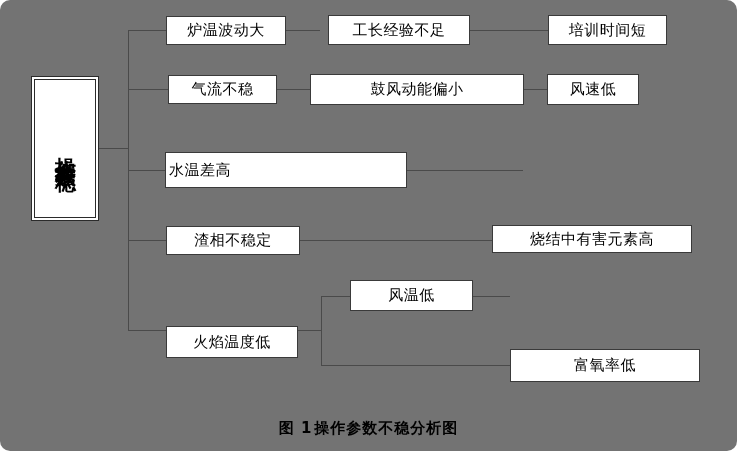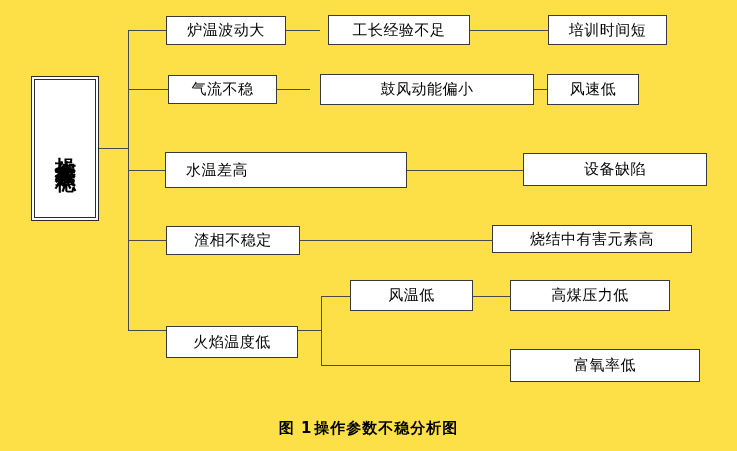--- a/index.html
+++ b/index.html
@@ -7,43 +7,44 @@
     padding: 0;
     background: #ffffff;
   }
   body {
     font-family: "DejaVu Sans", "Liberation Sans", sans-serif;
   }
   #page {
     position: relative;
     width: 737px;
     height: 451px;
-    background: #fde047;
+    background: #737373;
     overflow: hidden;
+    border-radius: 10px;
   }
   
   .node {
     position: absolute;
     box-sizing: border-box;
     border: 1px solid #3a3a3a;
     background: #ffffff;
     color: #000000;
     font-size: 15px;
     line-height: 1;
     display: flex;
     align-items: center;
     justify-content: center;
     letter-spacing: 0.5px;
     white-space: nowrap;
     font-weight: 500;
     z-index: 3;
   }
   .node.align-left {
     justify-content: flex-start;
-    padding-left: 20px;
+    padding-left: 3px;
   }
   
   .root-node {
     position: absolute;
     box-sizing: border-box;
     border: 1px solid #2b2b2b;
     background: #ffffff;
     padding: 2px;
     z-index: 4;
   }
@@ -117,41 +118,39 @@
   <div class="hline" style="left:128px; top:330px; width:38px;"></div>
 
   <div class="node" style="left:166px; top:16px; width:120px; height:29px;">炉温波动大</div>
   <div class="hline" style="left:286px; top:30px; width:34px;"></div>
   <div class="node" style="left:328px; top:15px; width:142px; height:30px;">工长经验不足</div>
   <div class="hline" style="left:462px; top:30px; width:86px;"></div>
   <div class="node" style="left:548px; top:15px; width:119px; height:30px;">培训时间短</div>
 
   <div class="node" style="left:168px; top:75px; width:109px; height:29px;">气流不稳</div>
   <div class="hline" style="left:277px; top:89px; width:33px;"></div>
-  <div class="node" style="left:320px; top:74px; width:214px; height:31px;text-align:center;">鼓风动能偏小</div>
+  <div class="node" style="left:310px; top:74px; width:214px; height:31px;text-align:center;">鼓风动能偏小</div>
   <div class="hline" style="left:524px; top:89px; width:23px;"></div>
   <div class="node" style="left:547px; top:74px; width:92px; height:31px;">风速低</div>
 
   <div class="node align-left" style="left:165px; top:152px; width:242px; height:36px;">水温差高</div>
   <div class="hline" style="left:407px; top:170px; width:116px;"></div>
-  <div class="node" style="left:523px; top:153px; width:184px; height:33px;">设备缺陷</div>
 
   <div class="node" style="left:166px; top:226px; width:134px; height:29px;">渣相不稳定</div>
   <div class="hline" style="left:300px; top:240px; width:192px;"></div>
   <div class="node" style="left:492px; top:225px; width:200px; height:28px;">烧结中有害元素高</div>
 
   <div class="node" style="left:166px; top:326px; width:132px; height:32px;">火焰温度低</div>
 
   <div class="hline" style="left:298px; top:330px; width:24px;"></div>
   <div class="vline" style="left:321px; top:296px; height:70px;"></div>
 
   <div class="hline" style="left:321px; top:296px; width:29px;"></div>
   <div class="node" style="left:350px; top:280px; width:123px; height:31px;">风温低</div>
   <div class="hline" style="left:473px; top:296px; width:37px;"></div>
-  <div class="node" style="left:510px; top:280px; width:160px; height:31px;">高煤压力低</div>
 
   <div class="hline" style="left:321px; top:365px; width:189px;"></div>
   <div class="node" style="left:510px; top:349px; width:190px; height:33px;">富氧率低</div>
 
   <div class="caption" style="top:419px;">
     <span class="cap-num">图 1</span><span>操作参数不稳分析图</span>
   </div>
 
 </div>
 

